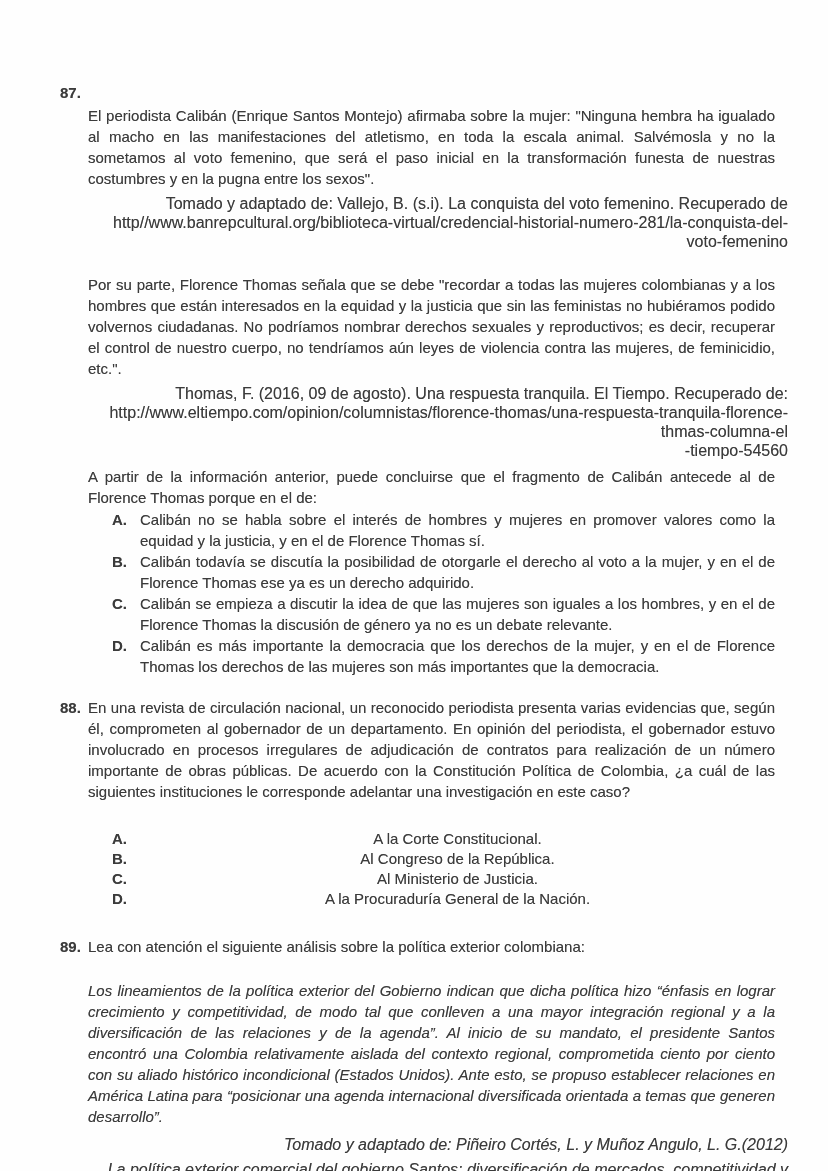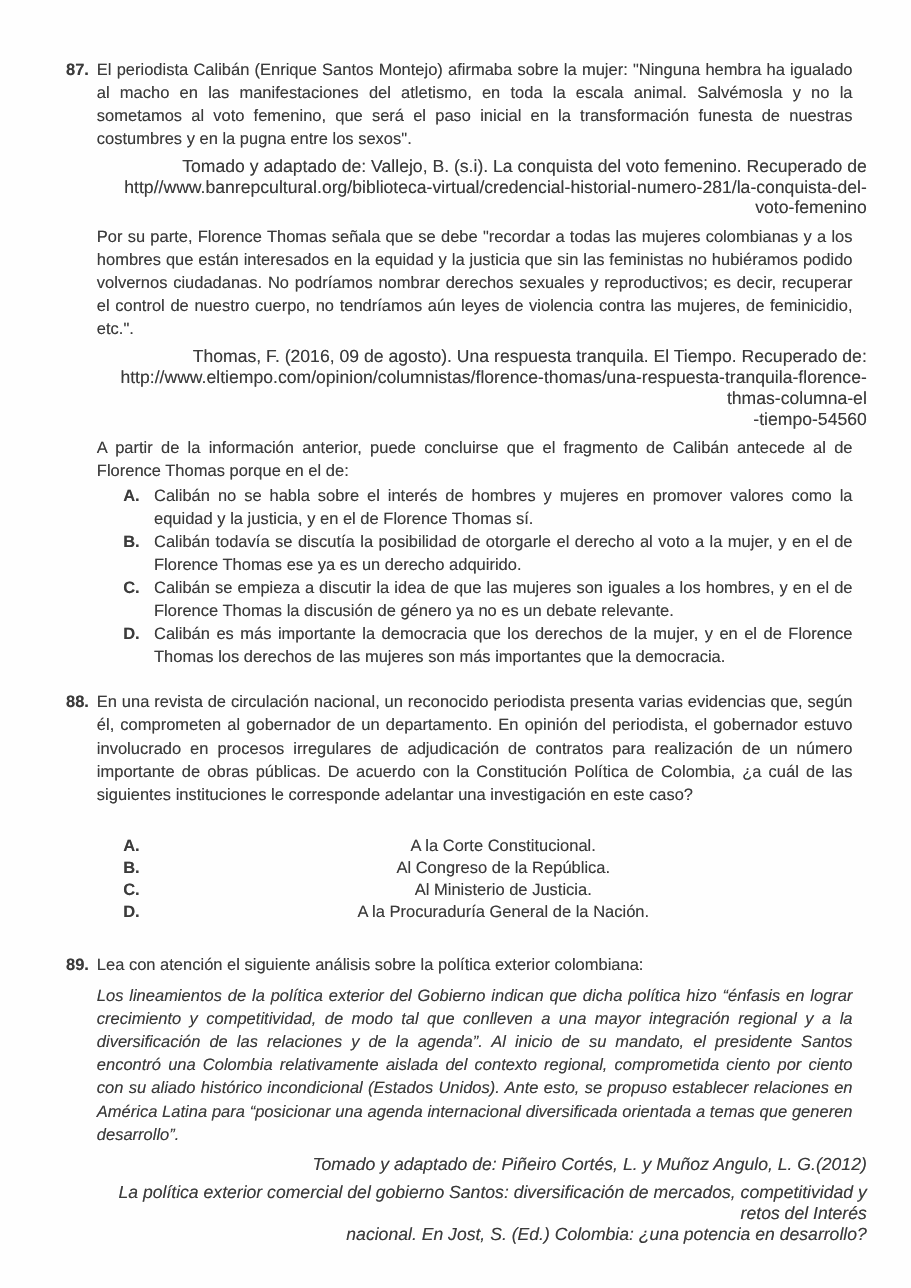--- a/index.html
+++ b/index.html
@@ -7,34 +7,34 @@
   .page {
     position: relative;
     width: 828px;
     height: 1171px;
     margin: 0 auto;
     background: #fefefe;
     font-family: "Liberation Sans", sans-serif;
     font-size: 15px;
     line-height: 21px;
     color: #3b3b3b;
-    padding: 53px 53px 0 60px;
+    padding: 82px 53px 0 60px;
     overflow: hidden;
     text-shadow: 0 0 0.5px rgba(70,70,70,0.55);
   }
   .question {
     display: grid;
     grid-template-columns: 28px 1fr;
     align-items: start;
   }
   .qnum { font-weight: 700; }
   .qbody { min-width: 0; }
   .stem, .passage, .prompt { text-align: justify; }
   .stem { margin-bottom: 7px; }
-  .passage { margin-bottom: 5px; }
+  .passage { margin-bottom: 5px; margin-top: 23px; }
   .citation {
     font-size: 16px;
     line-height: 19px;
     text-align: right;
     margin: 0 -13px 5px 0;
   }
   .citation.italic { font-style: italic; }
   .cite-block { margin-bottom: 6px; }
   .prompt { margin-bottom: 1px; }
   .options { }

